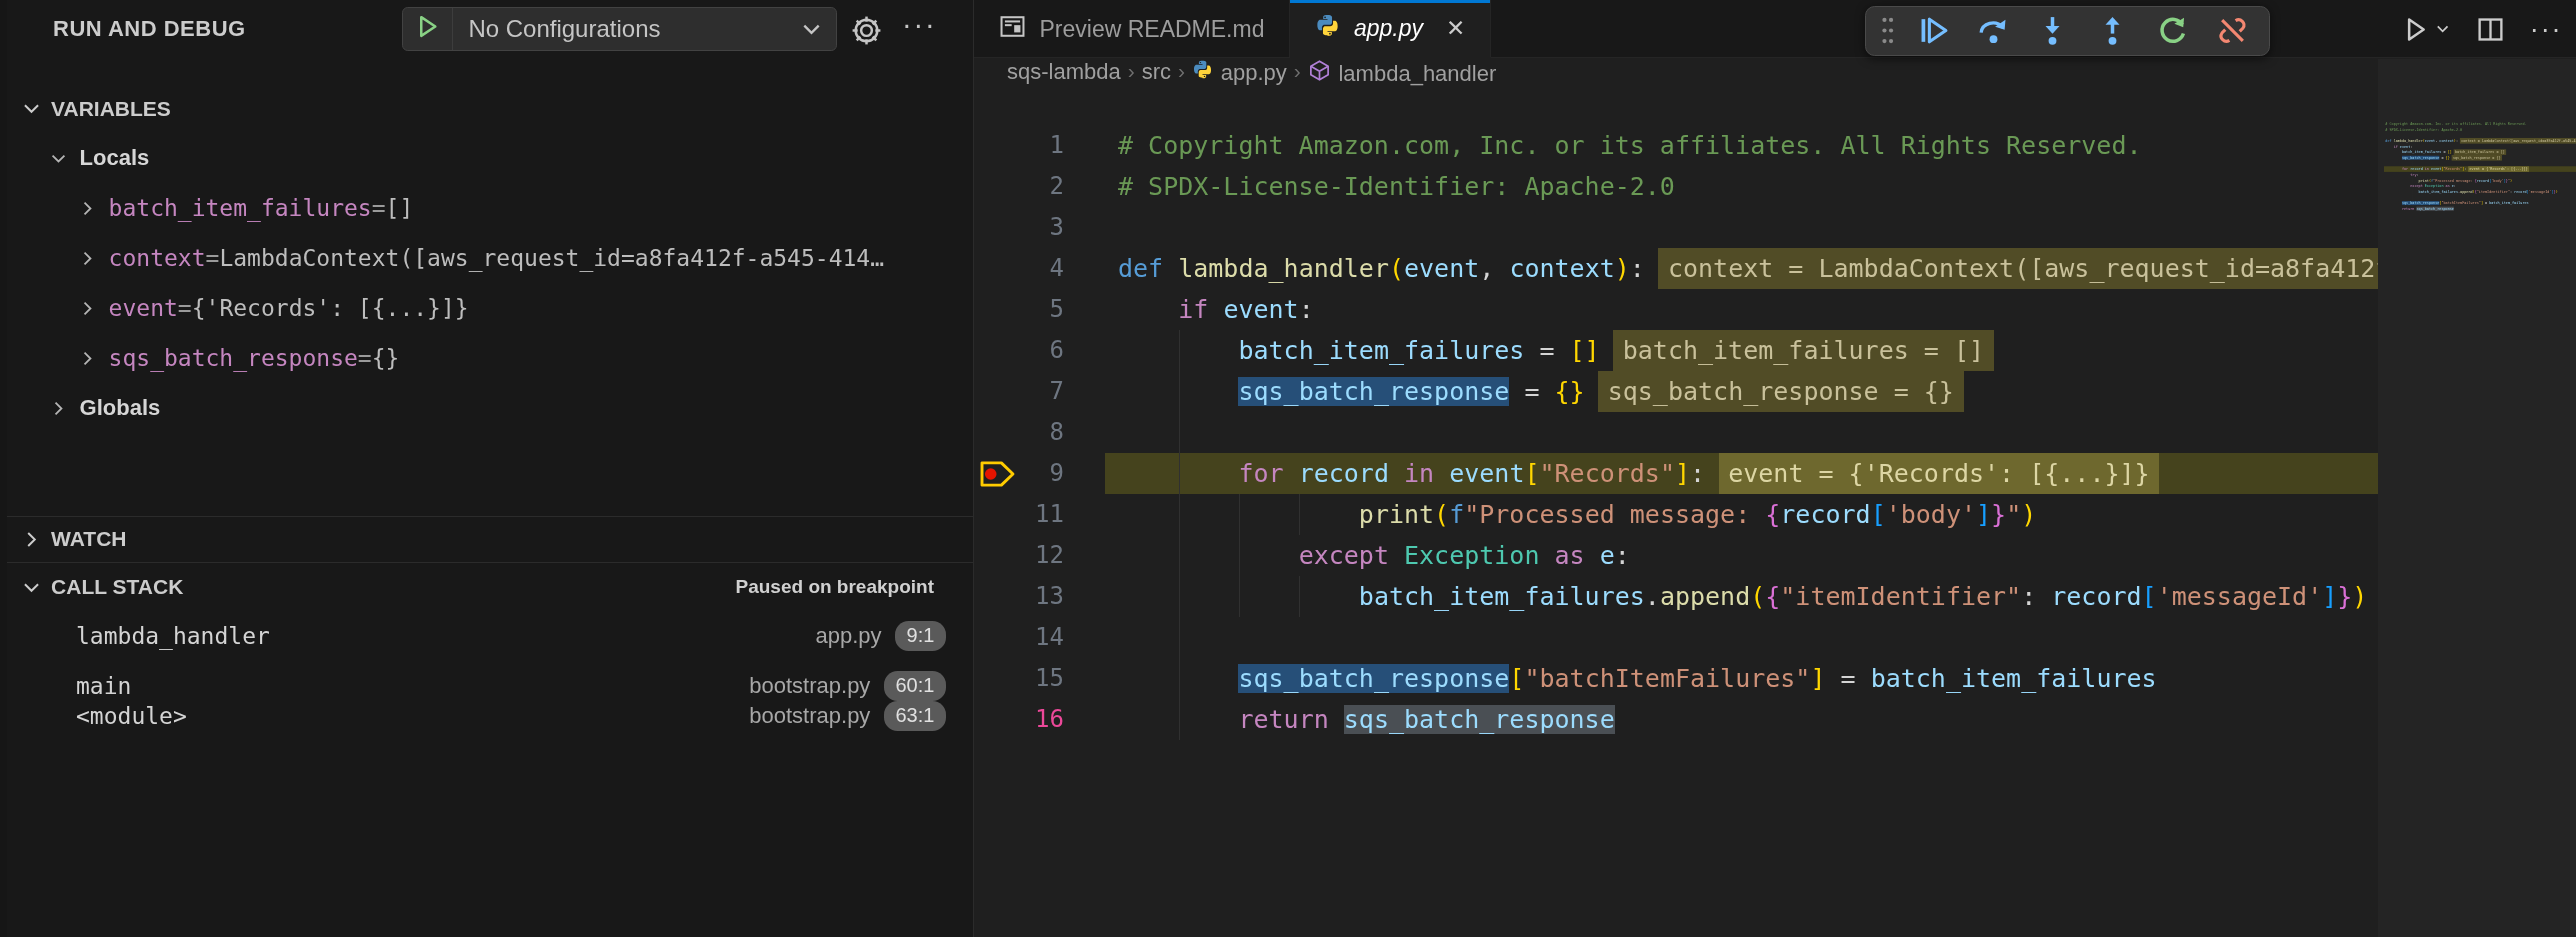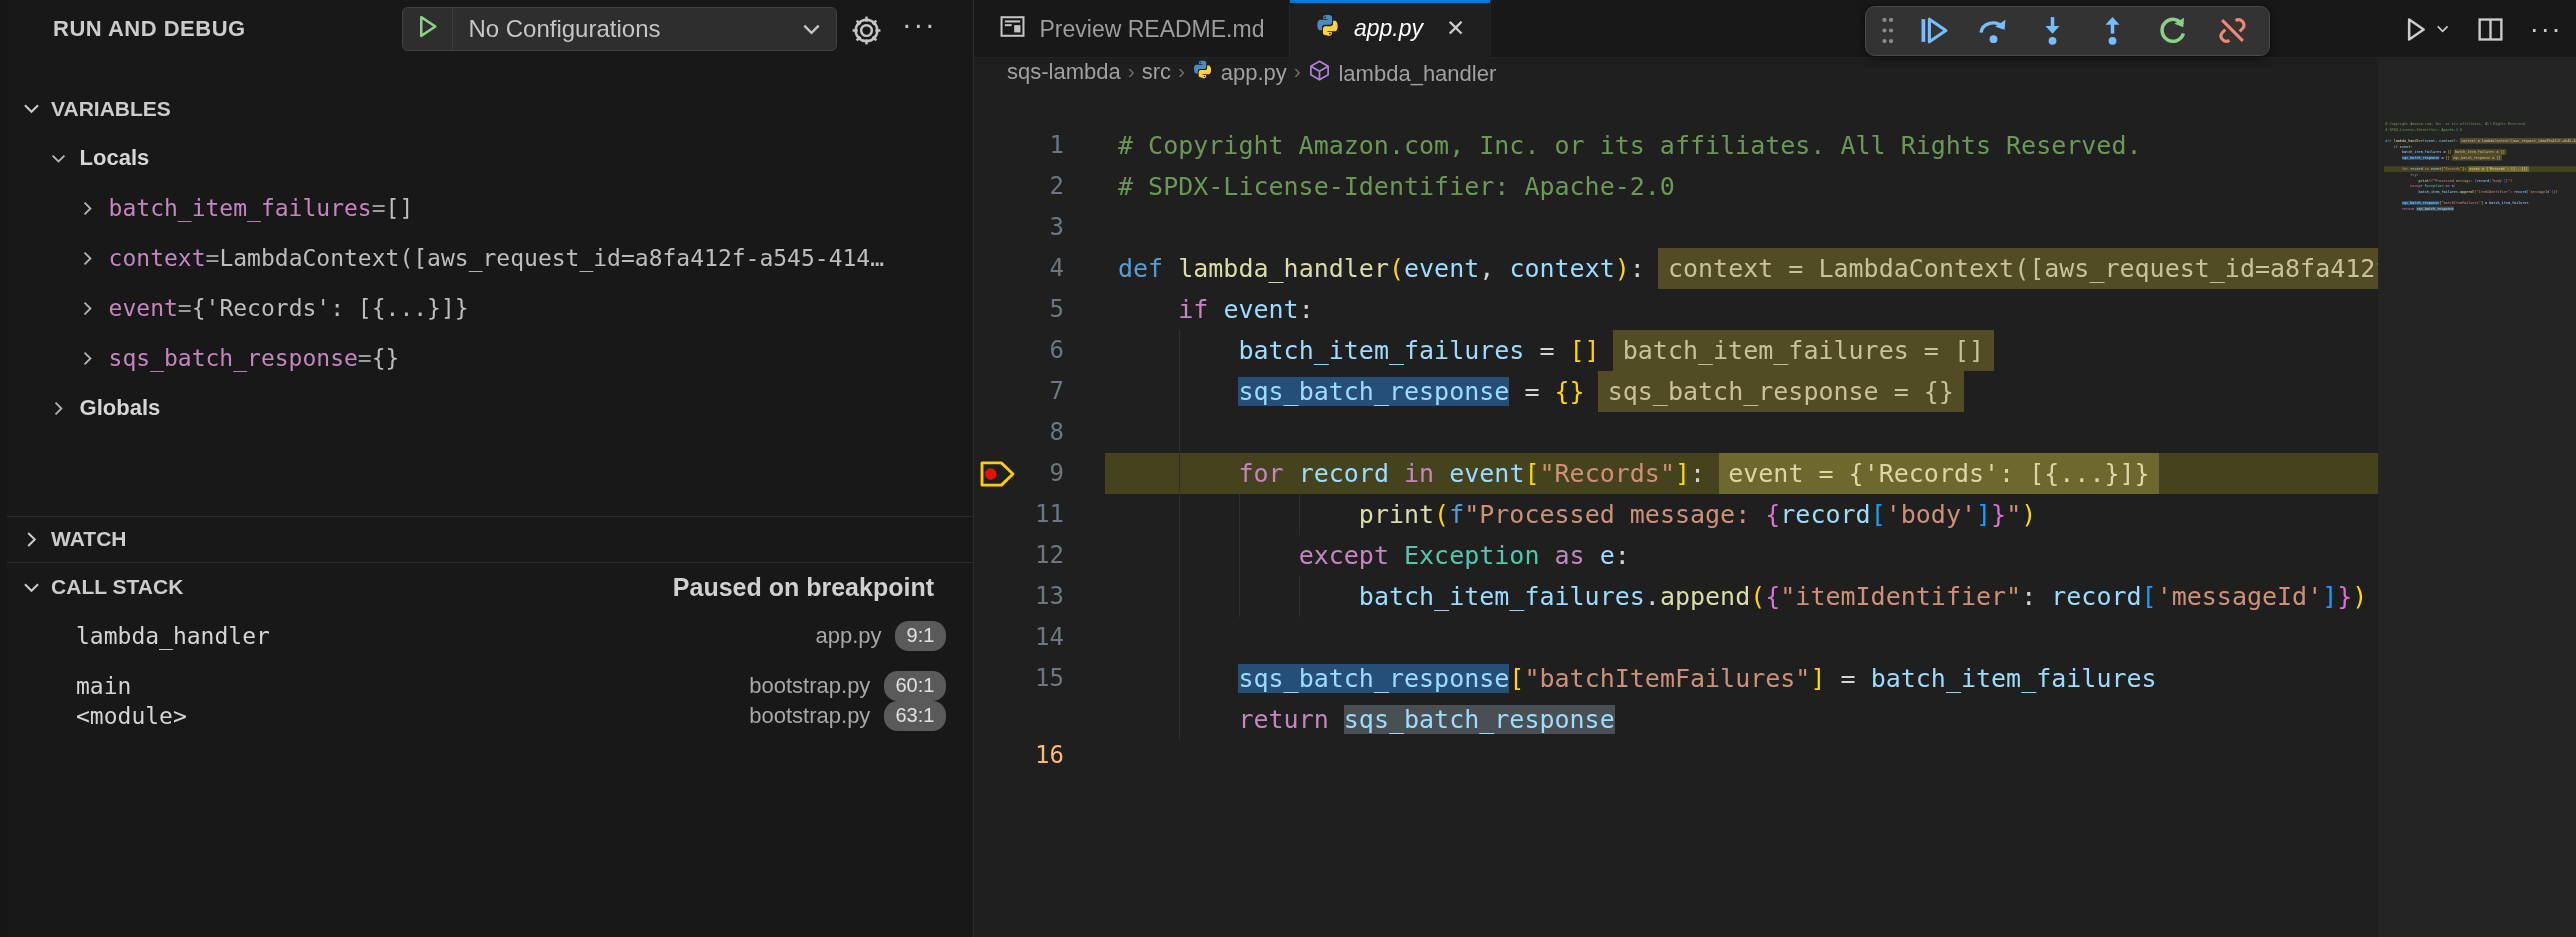--- a/index.html
+++ b/index.html
@@ -26,21 +26,21 @@
   .sect-header .chev { margin-left:13.5px; margin-right:9.6px; }
   .divider { position:absolute; left:0; width:100%; height:1px; background:#2b2b2b; }
 
   .tree-row { position:absolute; left:0; width:100%; height:46px; display:flex; align-items:center; font-size:23px; white-space:nowrap; overflow:hidden; cursor:pointer; }
   .tree-row .chev { flex:0 0 auto; }
   .var-name { color:#c586c0; font-family:"DejaVu Sans Mono", monospace; }
   .var-eq   { color:#9a9a9a; font-family:"DejaVu Sans Mono", monospace; }
   .var-val  { color:#bdbdbd; font-family:"DejaVu Sans Mono", monospace; }
   .scope-label { font-weight:700; color:#d6d6d6; font-size:22px; }
 
-  #paused-label { position:absolute; right:39px; top:0; height:100%; display:flex; align-items:center; font-size:25px; font-weight:700; color:#d0d0d0; }
+  #paused-label { position:absolute; right:39px; top:0; height:100%; display:flex; align-items:center; font-size:19px; font-weight:700; color:#d0d0d0; }
   .frame-row { position:absolute; left:0; width:100%; height:48px; display:flex; align-items:center; cursor:pointer; }
   .frame-name { margin-left:69px; font-size:23px; color:#d4d4d4; font-family:"DejaVu Sans Mono", monospace; }
   .frame-right { position:absolute; right:27px; display:flex; align-items:center; gap:13.5px; }
   .frame-file { font-size:22px; color:#a7a7a7; }
   .frame-badge { background:#5a5a5a; color:#e0e0e0; border-radius:13.5px; padding:2.9px 11.6px 3.9px; font-size:20px; }
 
   .chev svg { display:block; }
 
   
   #editor { position:absolute; left:974px; top:0; width:1602px; height:808px; background:#1f1f1f; }
@@ -60,21 +60,21 @@
   #grip { width:25px; height:42px; display:flex; align-items:center; justify-content:center; cursor:grab; }
 
   #breadcrumb { position:absolute; left:0; top:59px; width:1404px; height:48px; display:flex; align-items:flex-start; padding-left:33px; gap:7px; font-size:22px; color:#a0a0a0; white-space:nowrap; overflow:hidden; }
   .bc-sep { color:#6f6f6f; font-size:21px; }
   .bc-item { display:flex; align-items:center; gap:7.7px; cursor:pointer; }
 
   
   #code { position:absolute; left:0; top:108px; width:1404px; height:830px; overflow:hidden; padding-top:17.3px; }
   .cl { position:relative; height:41px; line-height:41px; white-space:pre; font-family:"DejaVu Sans Mono", monospace; font-size:25px; }
   .cl .gutter { position:absolute; left:0; top:0; width:90px; text-align:right; color:#6e7681; font-size:24px; }
-  .cl.cursor-line .gutter { color:#fdba74;margin-top:36px; }
+  .cl.cursor-line .gutter { color:#ec4899; }
   .cl .code-body { position:absolute; left:144px; top:0; height:41px; }
   .cl .rowhl { position:absolute; left:131px; right:0; top:0; height:41px; background:#45431d; }
   .guide { position:absolute; top:0; width:1px; height:41px; background:#303030; }
   .bp-glyph { position:absolute; left:3.9px; top:5.8px; }
 
   .c   { color:#6a9955; }
   .kw  { color:#c586c0; }
   .def { color:#569cd6; }
   .fn  { color:#dcdcaa; }
   .var { color:#9cdcfe; }

